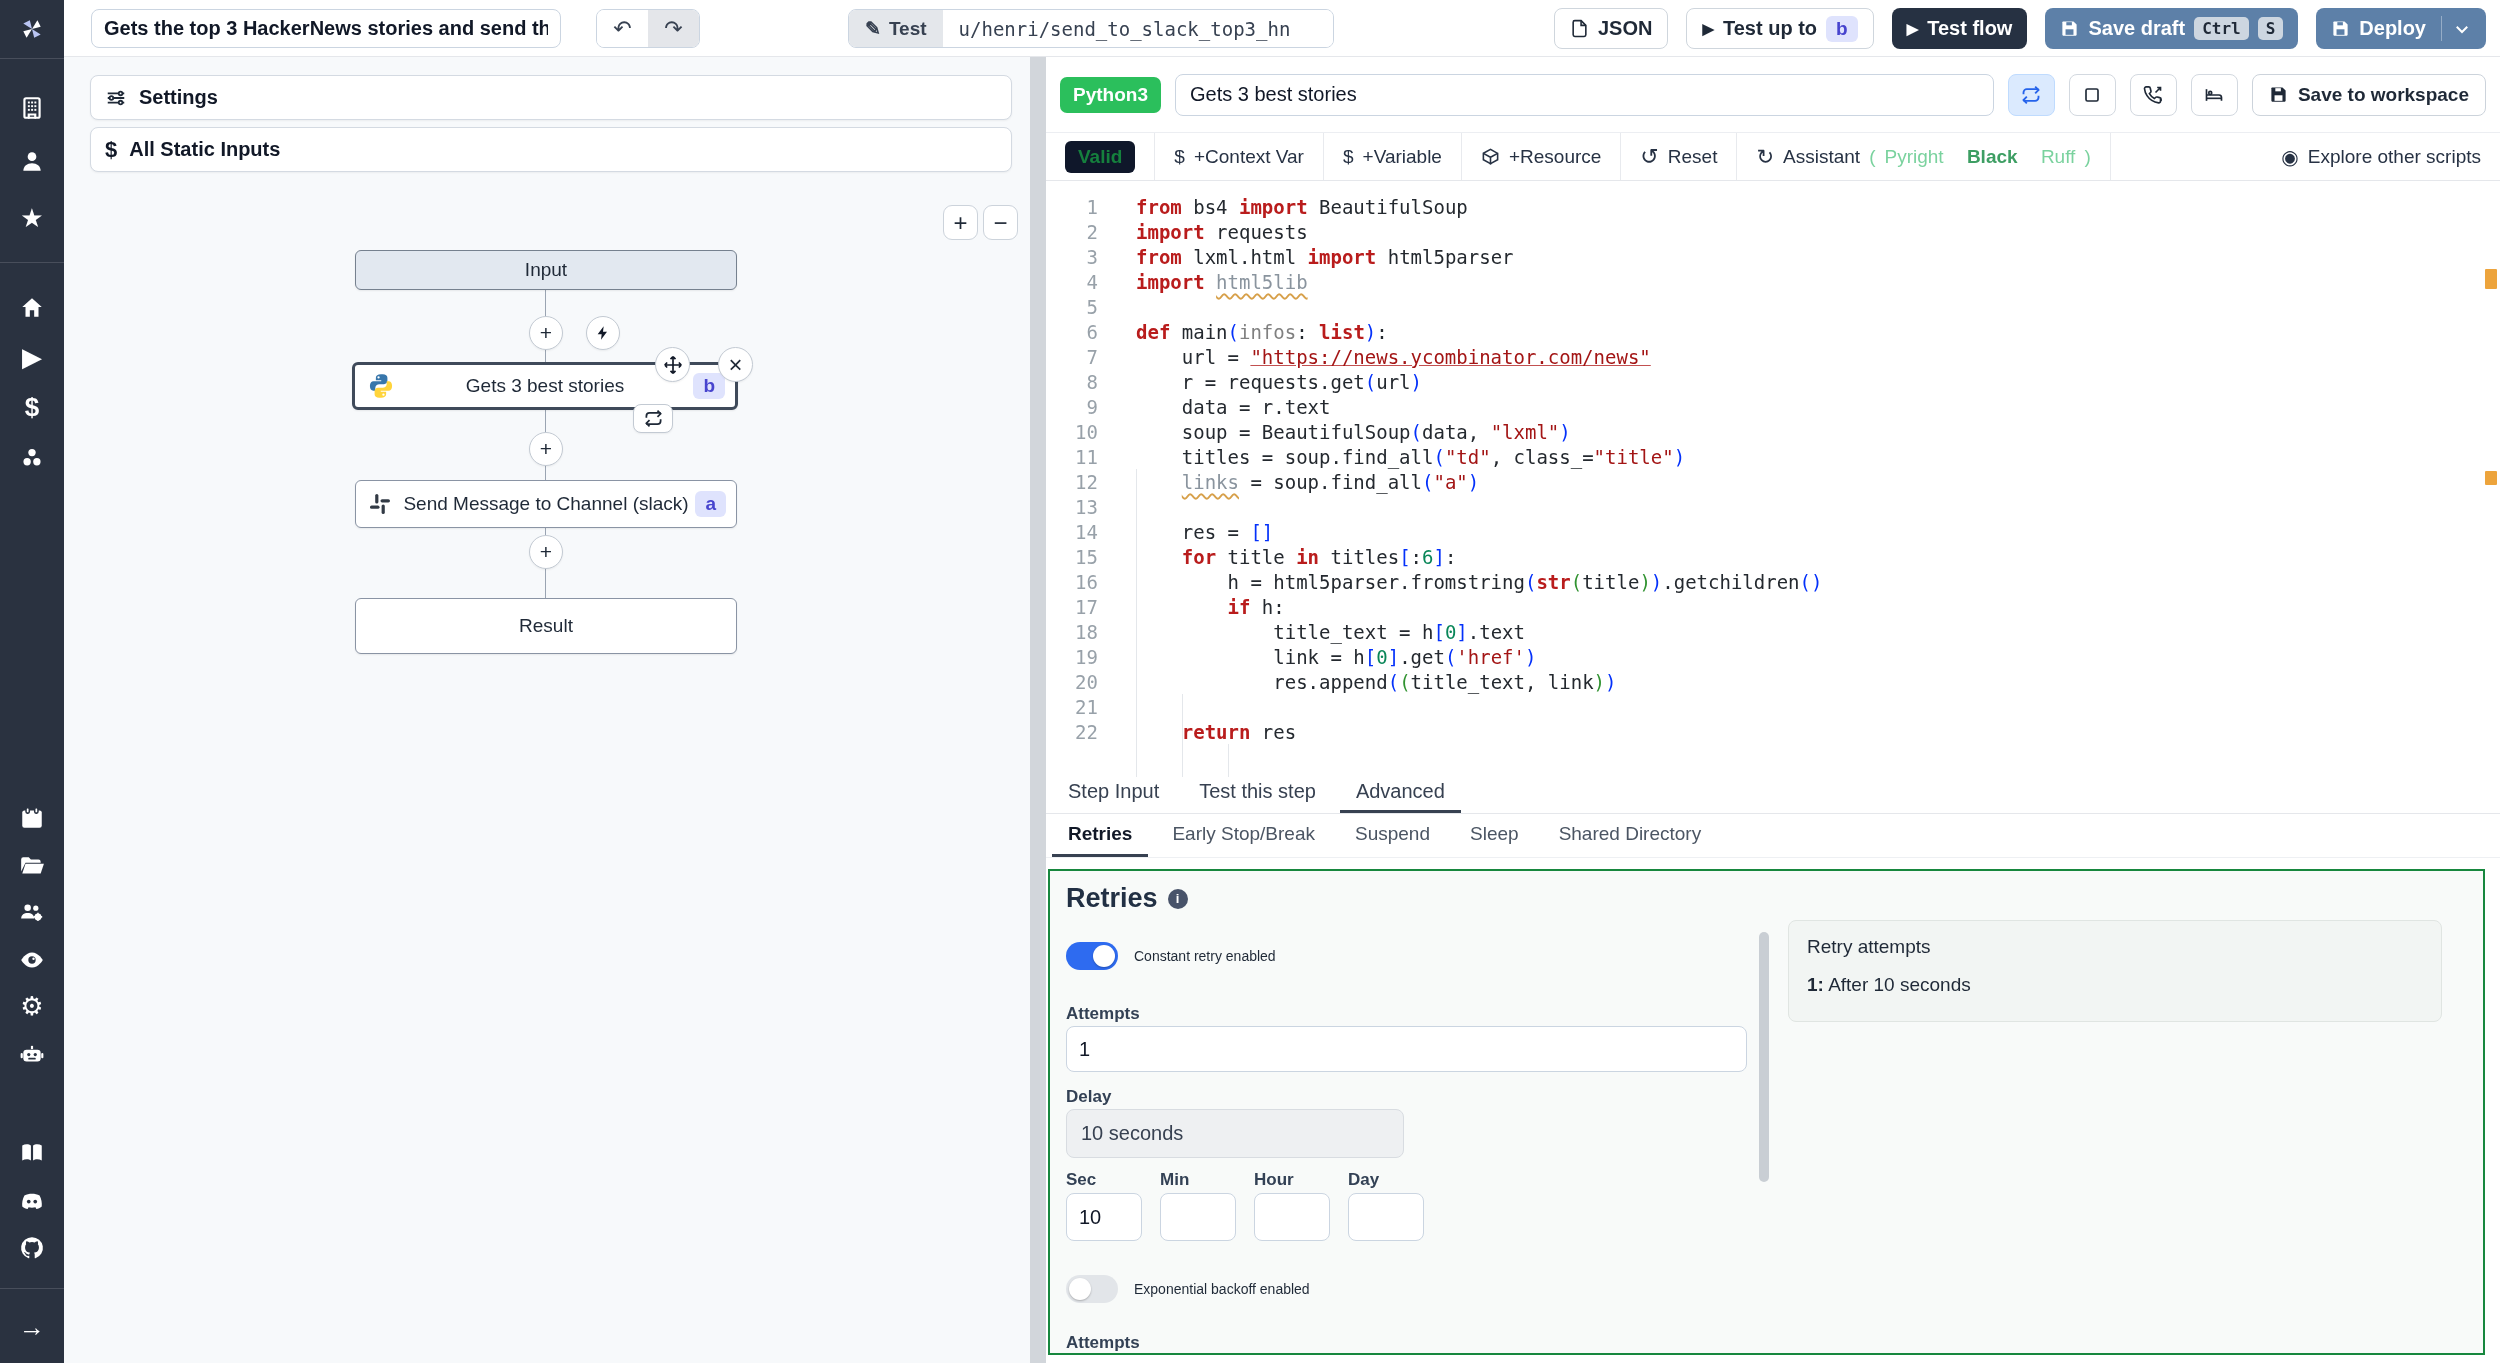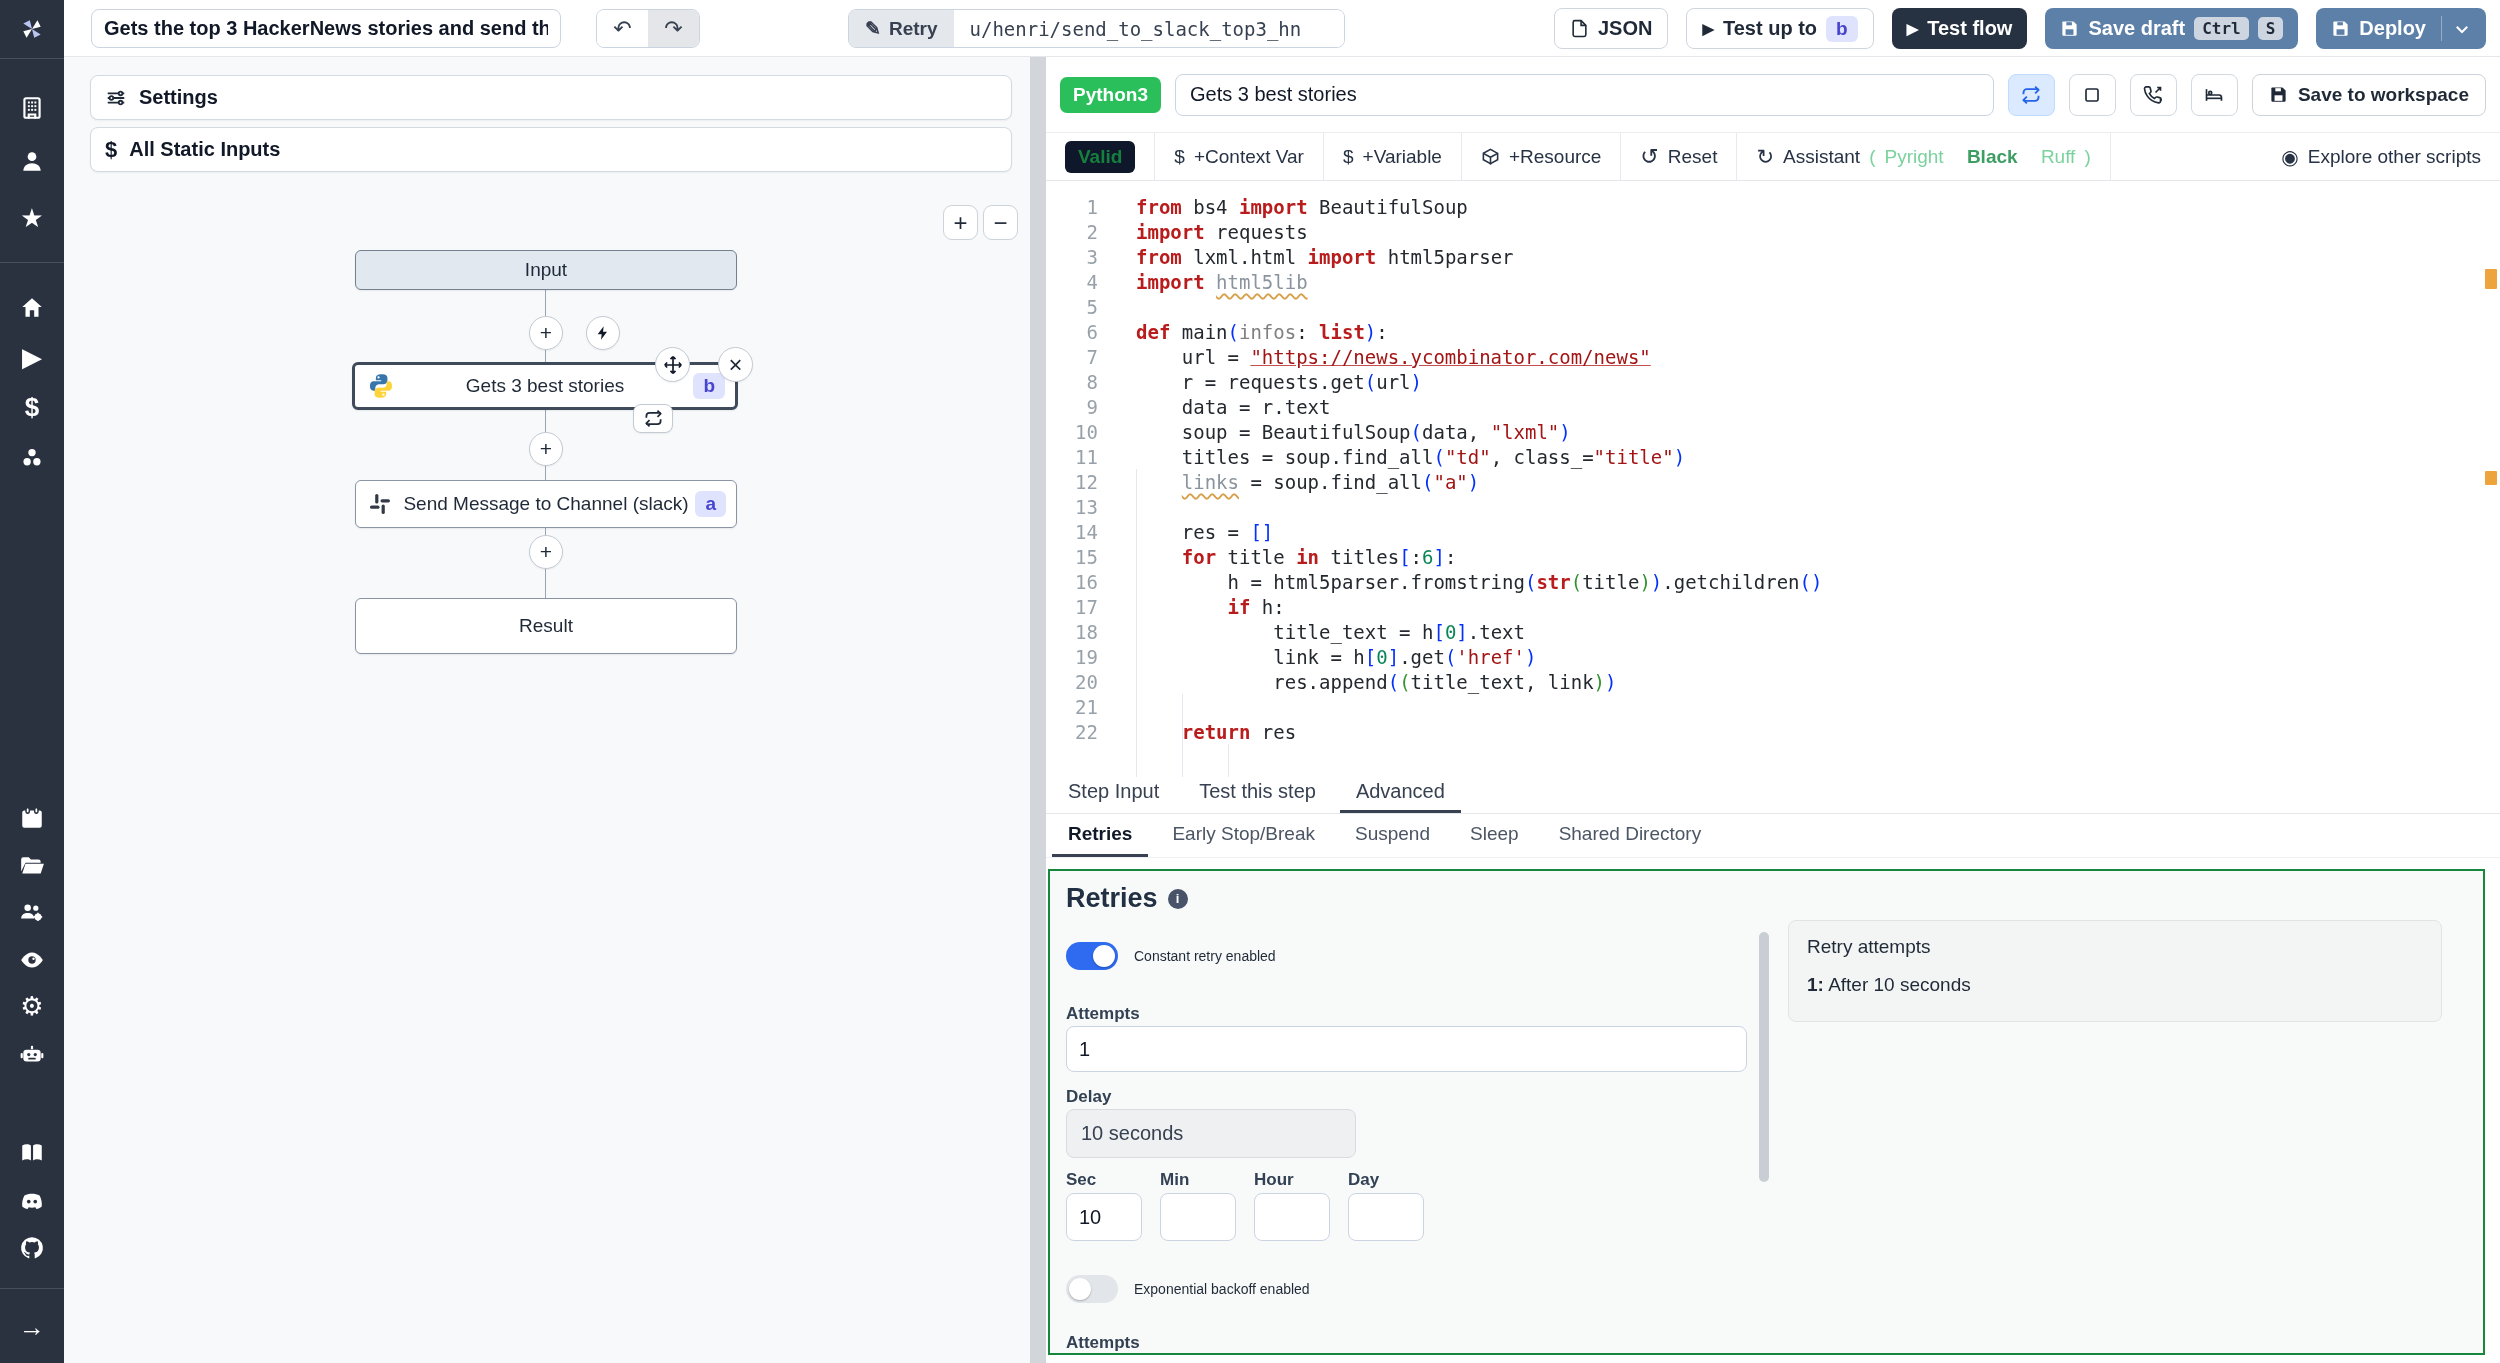--- a/index.html
+++ b/index.html
@@ -231,21 +231,21 @@
     <div class="ur-btn">
         <span>↶</span>
       </div>
     <div class="ur-btn redo">
         <span>↷</span>
       </div>
   </div>
   <div id="path-group">
     <div id="path-label">
       <span>✎</span>
-      <span>Retry</span>
+      <span>Test</span>
     </div>
     <div id="path-value">u/henri/send_to_slack_top3_hn</div>
   </div>
   <div id="tb-right">
     <div class="tb-btn light">
       <svg width="19" height="19" viewBox="0 0 24 24" fill="none" stroke="#1f2937" stroke-width="2">
           <path d="M14 2H6a2 2 0 0 0-2 2v16a2 2 0 0 0 2 2h12a2 2 0 0 0 2-2V8z"></path>
           <path d="M14 2v6h6"></path>
         </svg>
       <span>JSON</span>
@@ -509,21 +509,21 @@
       <span class="toggle" style="width:52px;height:28px;background:#2e6bf0">
           <span class="knob" style="right:3px;width:22px;height:22px"></span>
         </span>
       <span>Constant retry enabled</span>
     </div>
 
     <div class="rt-label" style="top:133px">Attempts</div>
     <input class="rt-input" style="left: 16px; top: 155px; width: 681px; height: 46px;" value="1">
 
     <div class="rt-label" style="top:216px">Delay</div>
-    <input class="rt-input" style="left: 16px; top: 238px; width: 290px; height: 49px; padding-left: 14px;" disabled="" value="10 seconds">
+    <input class="rt-input" style="left: 16px; top: 238px; width: 338px; height: 49px; padding-left: 14px;" disabled="" value="10 seconds">
 
     <div class="rt-label" style="left:16px;top:299px">Sec</div>
     <div class="rt-label" style="left:110px;top:299px">Min</div>
     <div class="rt-label" style="left:204px;top:299px">Hour</div>
     <div class="rt-label" style="left:298px;top:299px">Day</div>
     <input class="rt-input" style="left: 16px; top: 322px; width: 76px; height: 48px;" value="10">
     <input class="rt-input" style="left: 110px; top: 322px; width: 76px; height: 48px;" value="">
     <input class="rt-input" style="left: 204px; top: 322px; width: 76px; height: 48px;" value="">
     <input class="rt-input" style="left: 298px; top: 322px; width: 76px; height: 48px;" value="">
 

